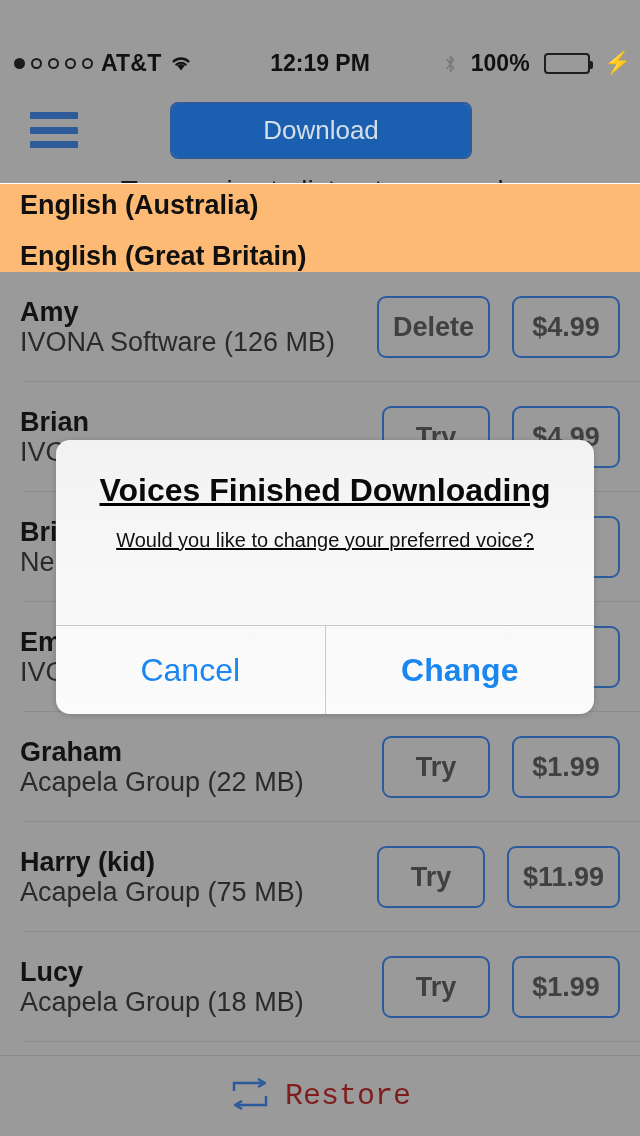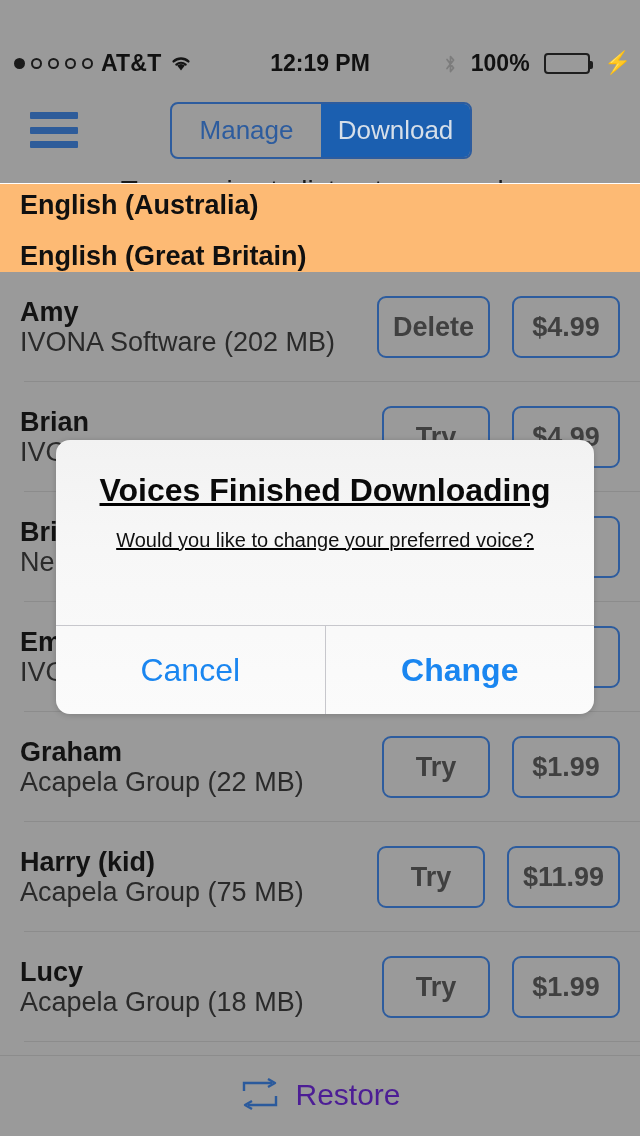--- a/index.html
+++ b/index.html
@@ -112,21 +112,21 @@
     font-size:27px; font-weight:bold; color:#404040;
     background:transparent;
   }
 
   
   .toolbar {
     position:absolute; bottom:0; left:0; width:640px; height:81px;
     border-top:1px solid #8c8c8c;
     display:flex; align-items:center; justify-content:center; gap:96px;
   }
-  .tb-item { display:flex; gap:14px; color:#4c1d95; font-size:30px; }
+  .tb-item { display:flex; align-items:center; gap:14px; color:#7f1d1d; font-size:30px;font-family:Liberation Mono, monospace; }
   .tb-icon { width:42px; height:36px; display:block; }
 
   
   .alert {
     position:absolute; left:56px; top:440px;
     width:538px; height:274px;
     border-radius:14px; overflow:hidden;
     background:linear-gradient(180deg,#f2f2f2 0%,#f7f7f7 40%,#fbfbfb 100%);
     box-shadow:0 1px 6px rgba(0,0,0,.18);
     text-decoration:underline;
@@ -193,37 +193,36 @@
     </div>
   </div>
 
   <div class="nav">
     <div class="hamburger">
       <span></span>
         <span></span>
         <span></span>
     </div>
     <div class="segmented">
-      <div class="seg">Manage</div>
       <div class="seg active">Download</div>
     </div>
     <div class="subtitle">Tap a voice to listen to a sample</div>
   </div>
 
   <div class="lang-band">
     <div class="lang-item l0">English (Australia)</div>
     <div class="lang-item l1">English (Great Britain)</div>
   </div>
 
   <div class="list">
 
     <div class="row">
       <div class="row-text">
         <div class="voice-name">Amy</div>
-        <div class="voice-vendor">IVONA Software (202 MB)</div>
+        <div class="voice-vendor">IVONA Software (126 MB)</div>
       </div>
       <div class="row-actions">
         <div class="pill">Delete</div>
         <div class="pill">$4.99</div>
       </div>
       <div class="row-sep"></div>
     </div>
 
     <div class="row">
       <div class="row-text">

